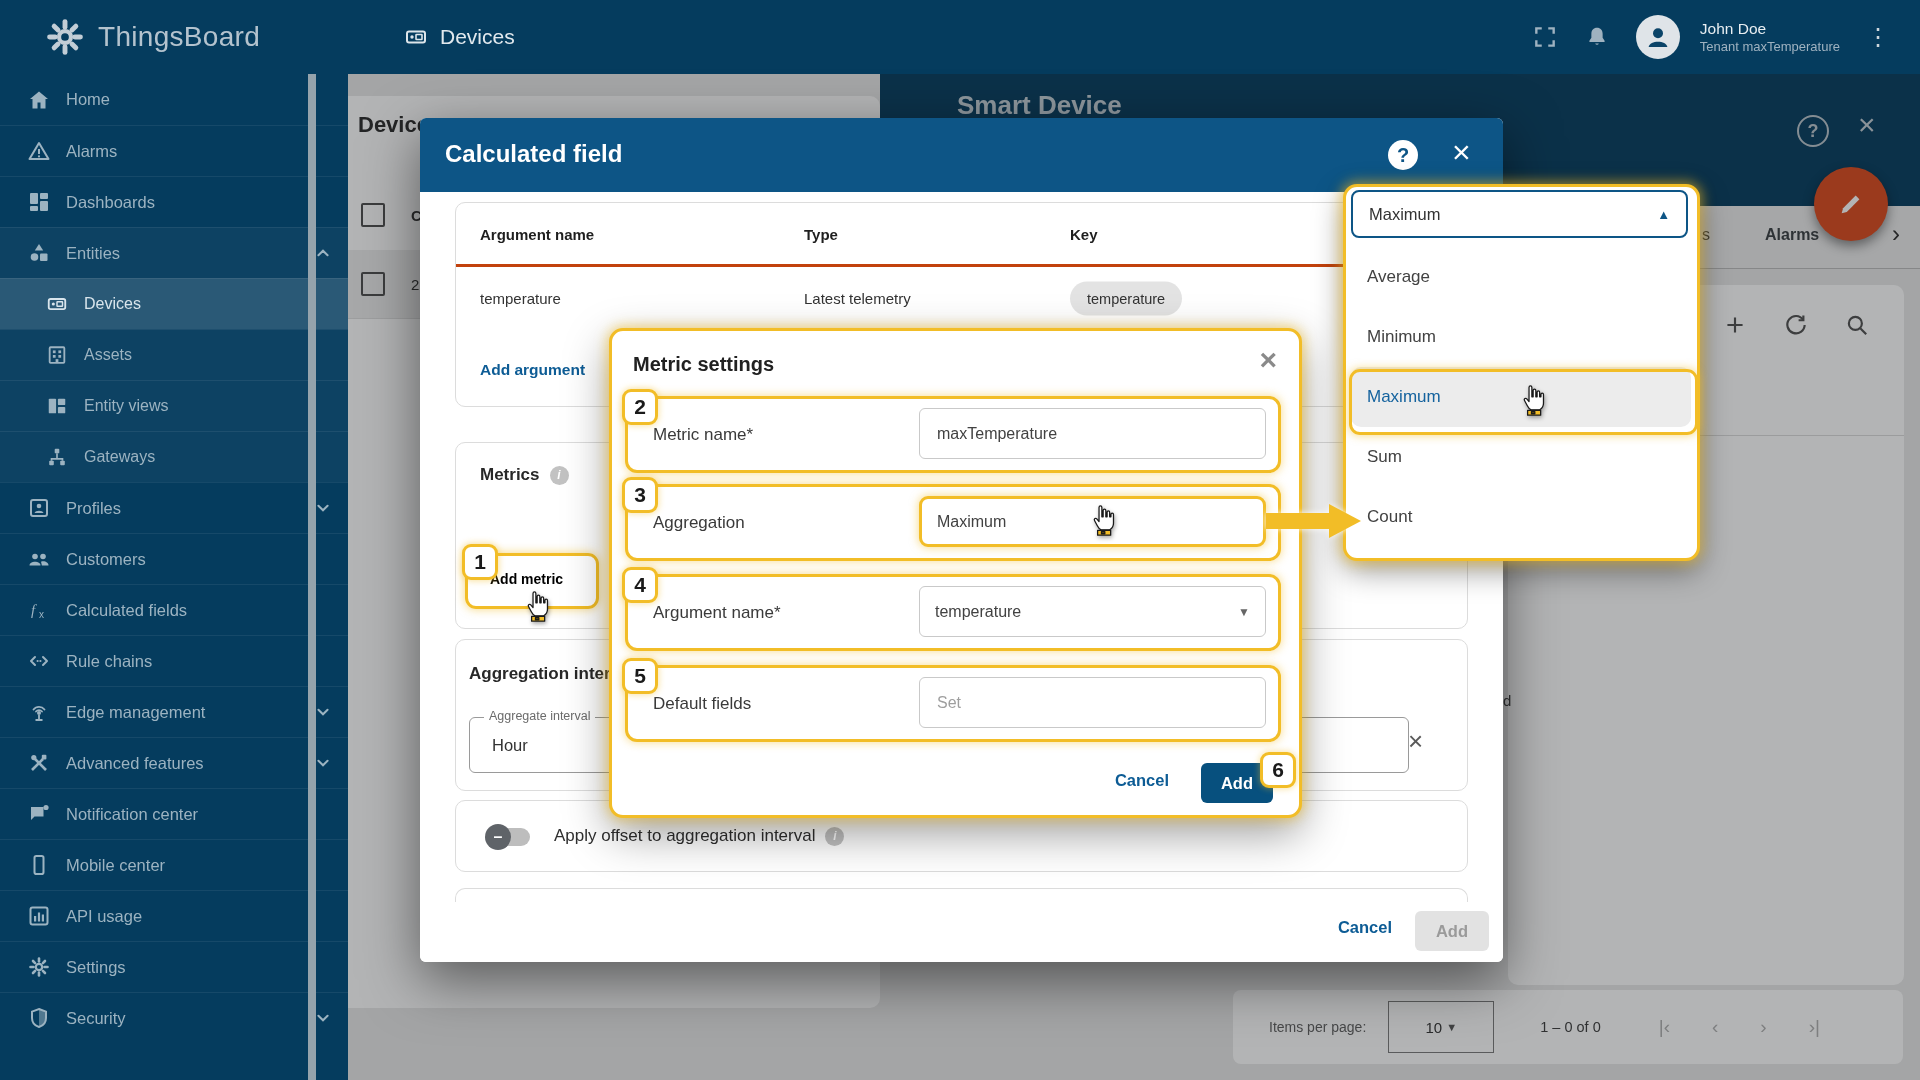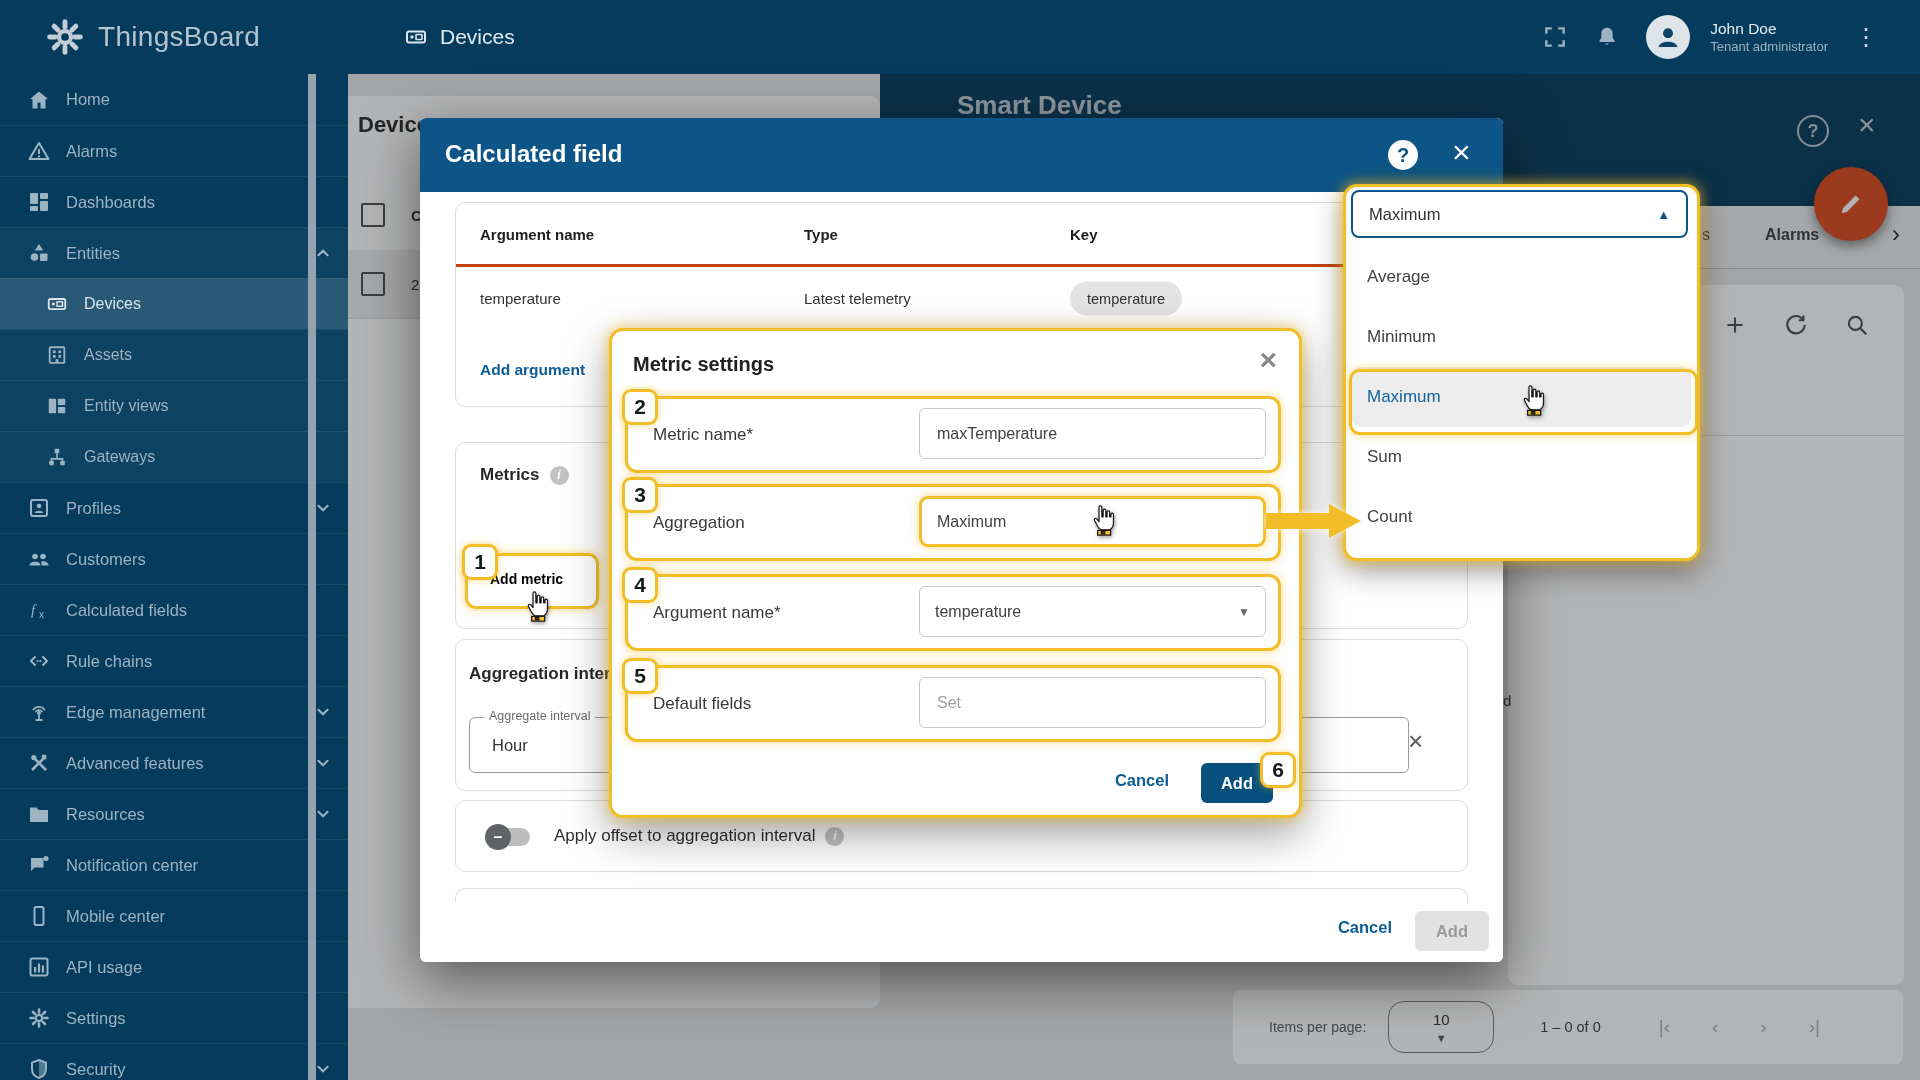--- a/index.html
+++ b/index.html
@@ -7,21 +7,21 @@
        font-family:"Liberation Sans","DejaVu Sans",sans-serif;-webkit-font-smoothing:antialiased;}
   .ic{display:inline-flex;align-items:center;justify-content:center;}
   .ic svg{display:block;}
 
   
   .topbar{position:absolute;left:0;top:0;right:0;height:74px;background:#053c5e;z-index:7;display:flex;align-items:center;}
   .logo{display:flex;align-items:center;gap:12px;padding-left:44px;width:312px;flex:none;color:#c2cdd6;}
   .logo-text{font-size:28px;font-weight:500;color:#b4c3ce;letter-spacing:.3px;}
   .page-title{display:flex;align-items:center;gap:12px;margin-left:48px;color:#dde5ea;}
   .page-title-text{font-size:21px;font-weight:500;color:#e2e9ee;}
-  .tb-right{margin-left:auto;display:flex;align-items:center;gap:26px;padding-right:44px;color:#9fb2c0;}
+  .tb-right{margin-left:auto;display:flex;align-items:center;gap:26px;padding-right:32px;color:#9fb2c0;}
   .avatar{width:44px;height:44px;border-radius:50%;background:#dfe4e8;display:flex;align-items:center;justify-content:center;color:#0b4468;}
   .userblock{line-height:1.25;margin-left:-6px;}
   .user-name{font-size:15.5px;color:#e8eef2;}
   .user-role{font-size:13px;color:#9fb2c0;}
   .kebab{font-size:24px;color:#cdd7dd;width:22px;text-align:center;}
 
   
   .sidebar{position:absolute;left:0;top:74px;width:348px;bottom:0;background:#053c5e;z-index:7;overflow:hidden;}
   .snav-item{height:51px;display:flex;align-items:center;padding:0 14px 0 27px;border-top:1px solid rgba(255,255,255,.07);
              color:#9cb3c1;font-size:16.5px;cursor:pointer;box-sizing:border-box;}
@@ -53,22 +53,22 @@
   .tab-alarms{position:absolute;left:885px;top:20px;font-size:16px;color:#3a3f42;font-weight:600;}
   .tab-chev{position:absolute;left:1012px;top:14px;font-size:24px;color:#2d2d2d;}
   .right-card{position:absolute;left:1508px;top:285px;width:396px;height:700px;background:#fff;border-radius:10px;z-index:1;}
   .rc-icons{position:absolute;top:27px;right:34px;display:flex;gap:35px;color:#4f4f4f;}
   .rc-div{position:absolute;left:0;right:0;top:150px;border-top:1px solid #dcdcdc;}
   .d-frag{position:absolute;left:1503px;top:692px;font-size:15px;color:#3c3c3c;z-index:1;}
 
   .pagination{position:absolute;left:1233px;top:990px;width:670px;height:74px;background:#fff;border-radius:8px;z-index:1;
               display:flex;align-items:center;color:#5f5f5f;}
   .pp-label{margin-left:36px;font-size:14px;}
-  .pp-select{margin-left:22px;width:104px;height:50px;border:1.5px solid #7b7b7b;border-radius:16px;display:flex;
-             align-items:center;justify-content:center;gap:4px;font-size:15px;color:#333;flex-direction:column;}
+  .pp-select{margin-left:22px;width:104px;height:50px;border:1.5px solid #7b7b7b;border-radius:0;display:flex;
+             align-items:center;justify-content:center;gap:4px;font-size:15px;color:#333;}
   .pp-caret{font-size:11px;color:#555;}
   .pp-range{margin-left:46px;font-size:14.5px;color:#3d3d3d;}
   .pp-pagers{margin-left:58px;display:flex;gap:42px;font-size:19px;color:#b0b0b0;}
   .dim{position:absolute;left:316px;top:74px;right:0;bottom:0;background:rgba(24,27,30,.33);z-index:4;}
 
   
   .modal{position:absolute;left:420px;top:118px;width:1083px;height:844px;background:#fff;border-radius:6px;z-index:10;
          box-shadow:0 18px 55px rgba(0,0,0,.5);}
   .m-head{position:absolute;left:0;top:0;right:0;height:74px;background:#0d5586;border-radius:6px 6px 0 0;}
   .m-title{position:absolute;left:25px;top:22px;font-size:24px;font-weight:600;color:#fff;}
@@ -202,21 +202,21 @@
       <span class="avatar">
           <span class="ic">
             <svg width="30" height="30" viewBox="0 0 24 24">
               <circle cx="12" cy="9" r="4" fill="currentColor"></circle>
               <path d="M4.5 20c1-5.5 14-5.5 15 0Z" fill="currentColor"></path>
             </svg>
           </span>
         </span>
       <span class="userblock">
         <div class="user-name">John Doe</div>
-        <div class="user-role">Tenant administrator</div>
+        <div class="user-role">Tenant maxTemperature</div>
       </span>
       <span class="kebab">⋮</span>
     </div>
   </header>
 
   <nav class="sidebar" id="sidebar">
       <div class="snav-item">
         <span class="nicon ic">
           <svg width="24" height="24" viewBox="0 0 24 24">
             <path d="M12 3.5 L21 11 h-2.5 V20.5 h-5 v-6 h-3 v6 h-5 V11 H3 Z" fill="currentColor"></path>
@@ -379,33 +379,20 @@
       <div class="snav-item">
         <span class="nicon ic">
           <svg width="24" height="24" viewBox="0 0 24 24">
             <path d="M5 19 L16 8" stroke="currentColor" stroke-width="2.6"></path>
             <path d="M19 19 L8 8" stroke="currentColor" stroke-width="2.6"></path>
             <circle cx="6.8" cy="6.6" r="2.6" fill="currentColor"></circle>
             <rect x="14.8" y="3.8" width="4.6" height="4.6" rx="1" fill="currentColor"></rect>
           </svg>
         </span>
         <span>Advanced features</span>
-        <span class="chev ic">
-          <svg width="22" height="22" viewBox="0 0 24 24">
-            <path d="M7 9.5l5 5 5-5" fill="none" stroke="currentColor" stroke-width="2.2" stroke-linecap="round"></path>
-          </svg>
-        </span>
-      </div>
-      <div class="snav-item">
-        <span class="nicon ic">
-          <svg width="24" height="24" viewBox="0 0 24 24">
-            <path d="M3 5.5h6.5l2 2.5H21v12H3Z" fill="currentColor"></path>
-          </svg>
-        </span>
-        <span>Resources</span>
         <span class="chev ic">
           <svg width="22" height="22" viewBox="0 0 24 24">
             <path d="M7 9.5l5 5 5-5" fill="none" stroke="currentColor" stroke-width="2.2" stroke-linecap="round"></path>
           </svg>
         </span>
       </div>
       <div class="snav-item">
         <span class="nicon ic">
           <svg width="24" height="24" viewBox="0 0 24 24">
             <path d="M4 5h12.5v9.5h-9L4 18Z" fill="currentColor"></path>

